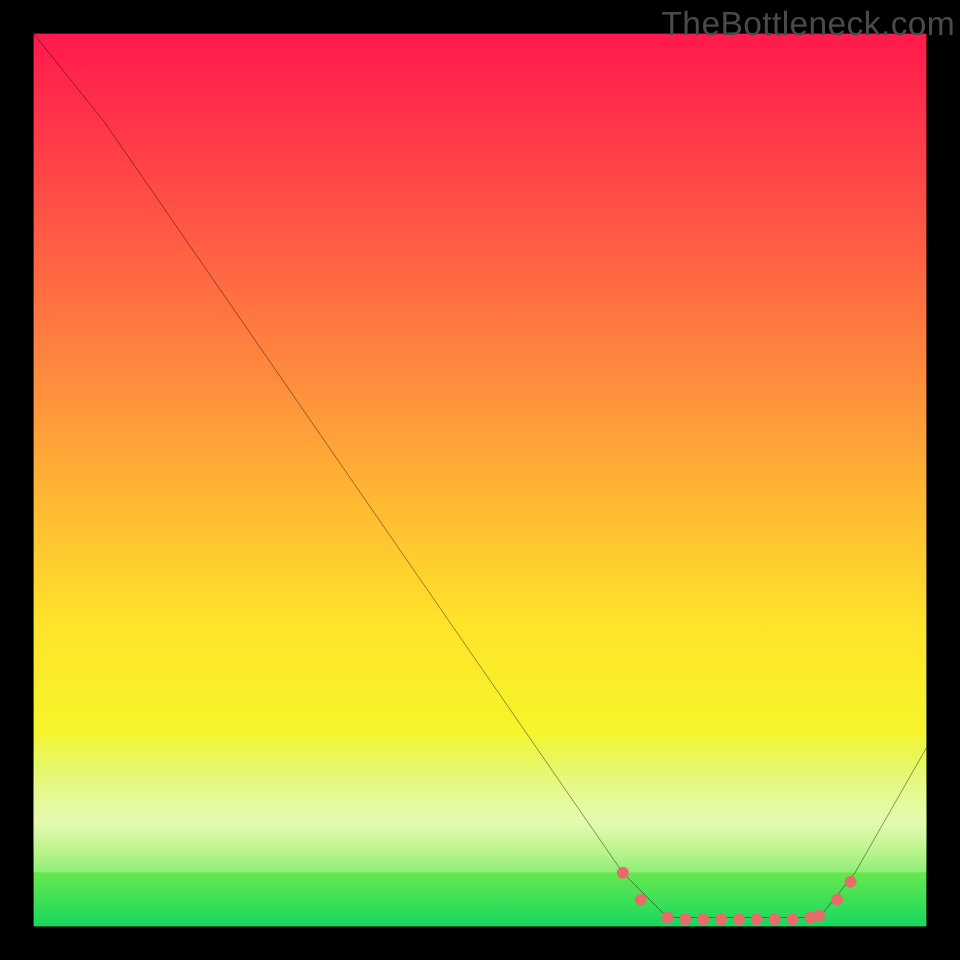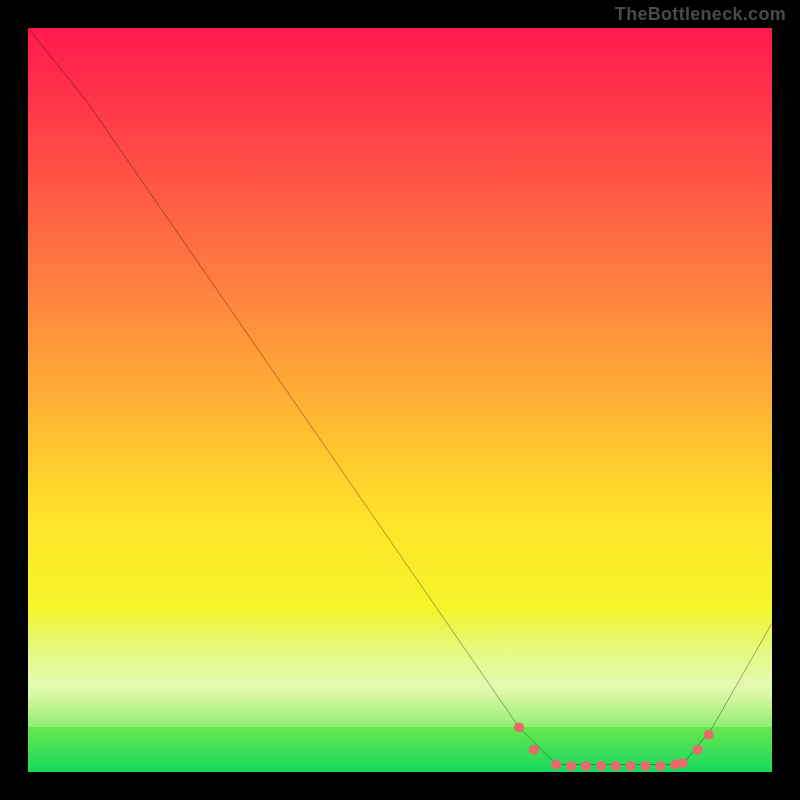--- a/index.html
+++ b/index.html
@@ -13,24 +13,24 @@
   }
   .frame {
     position: relative;
     width: 800px;
     height: 800px;
     background: #000;
   }
   .watermark {
     position: absolute;
     top: 4px;
-    right: 14px;
+    right: 4px;
     color: #4a4a4a;
-    font-size: 18px;
-    font-weight: 700;
+    font-size: 28px;
+    font-weight: 400;
     letter-spacing: 0.3px;
     z-index: 10;
   }
   .plot-area {
     position: absolute;
     left: 28px;
     top: 28px;
     width: 744px;
     height: 744px;
     

